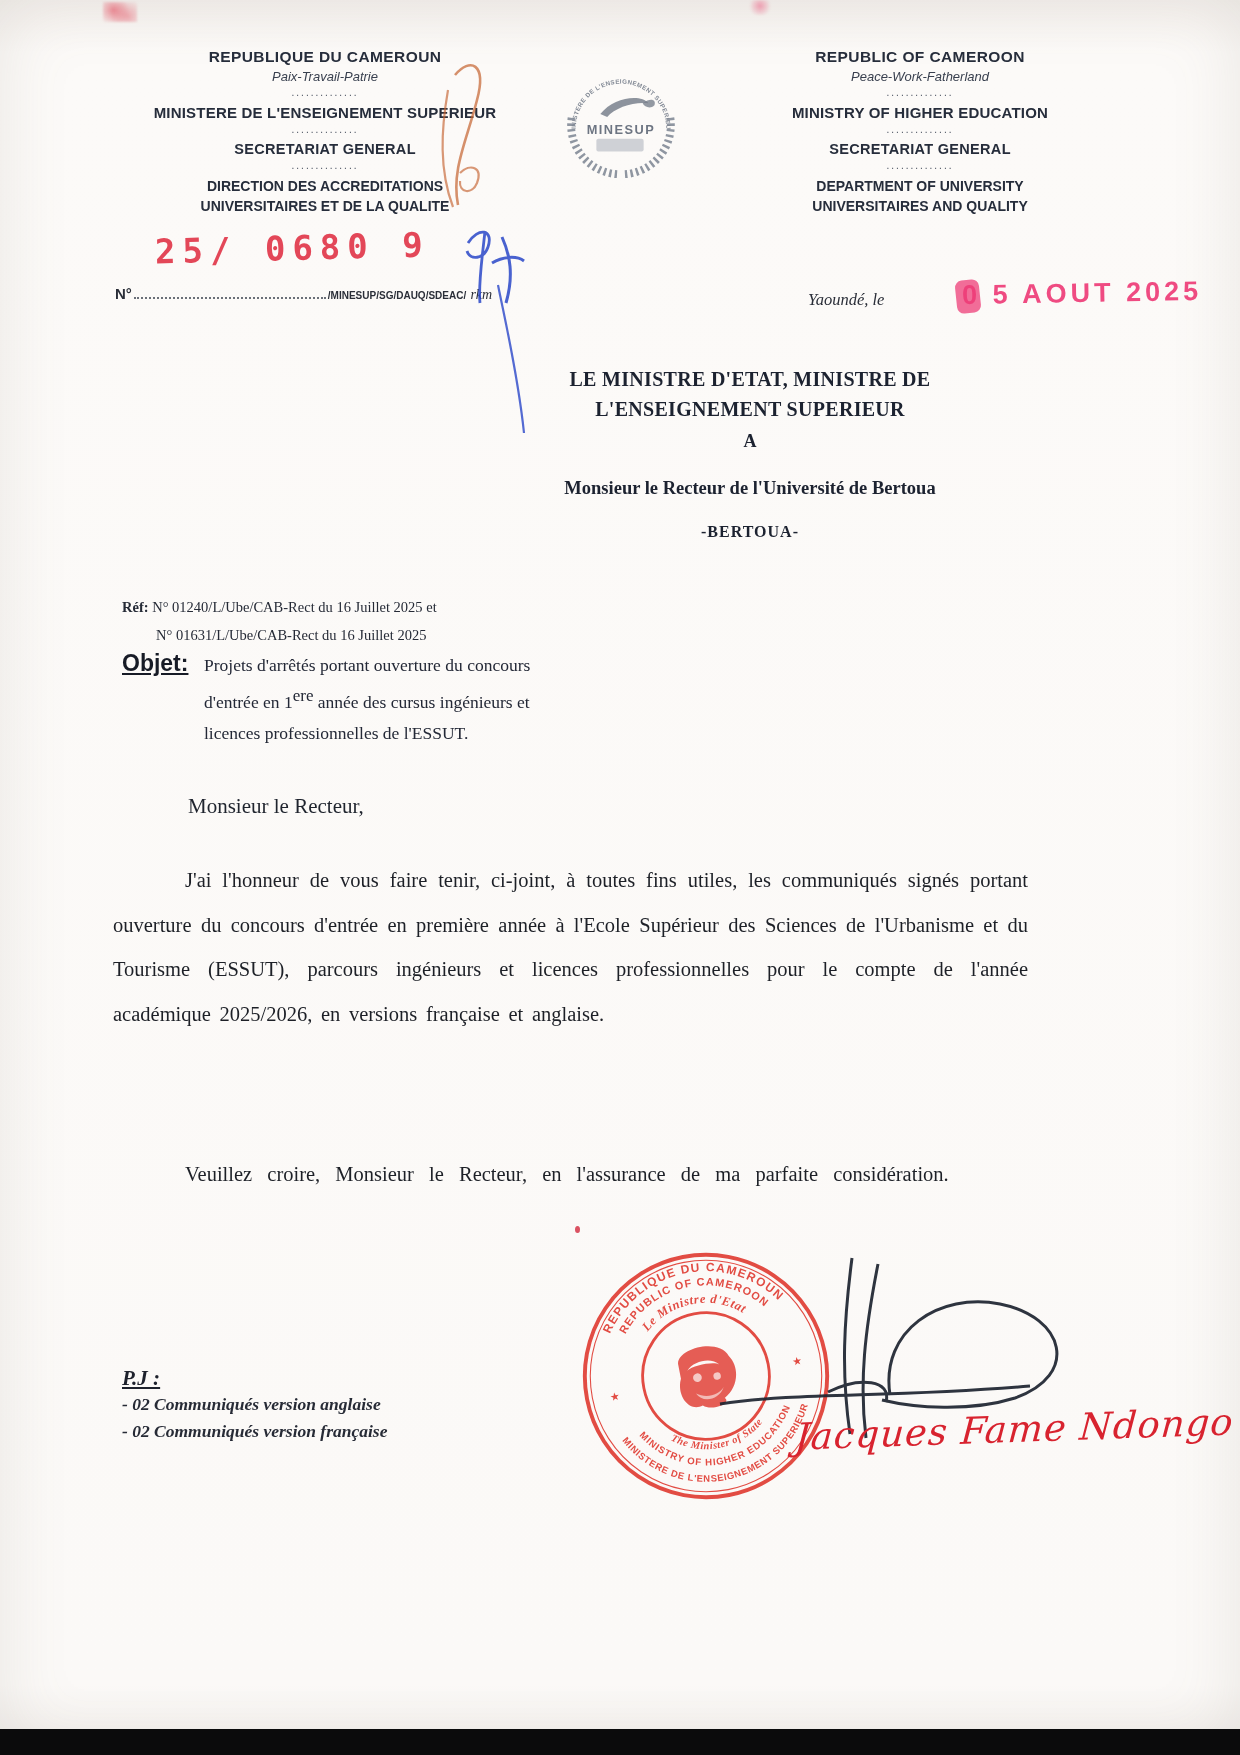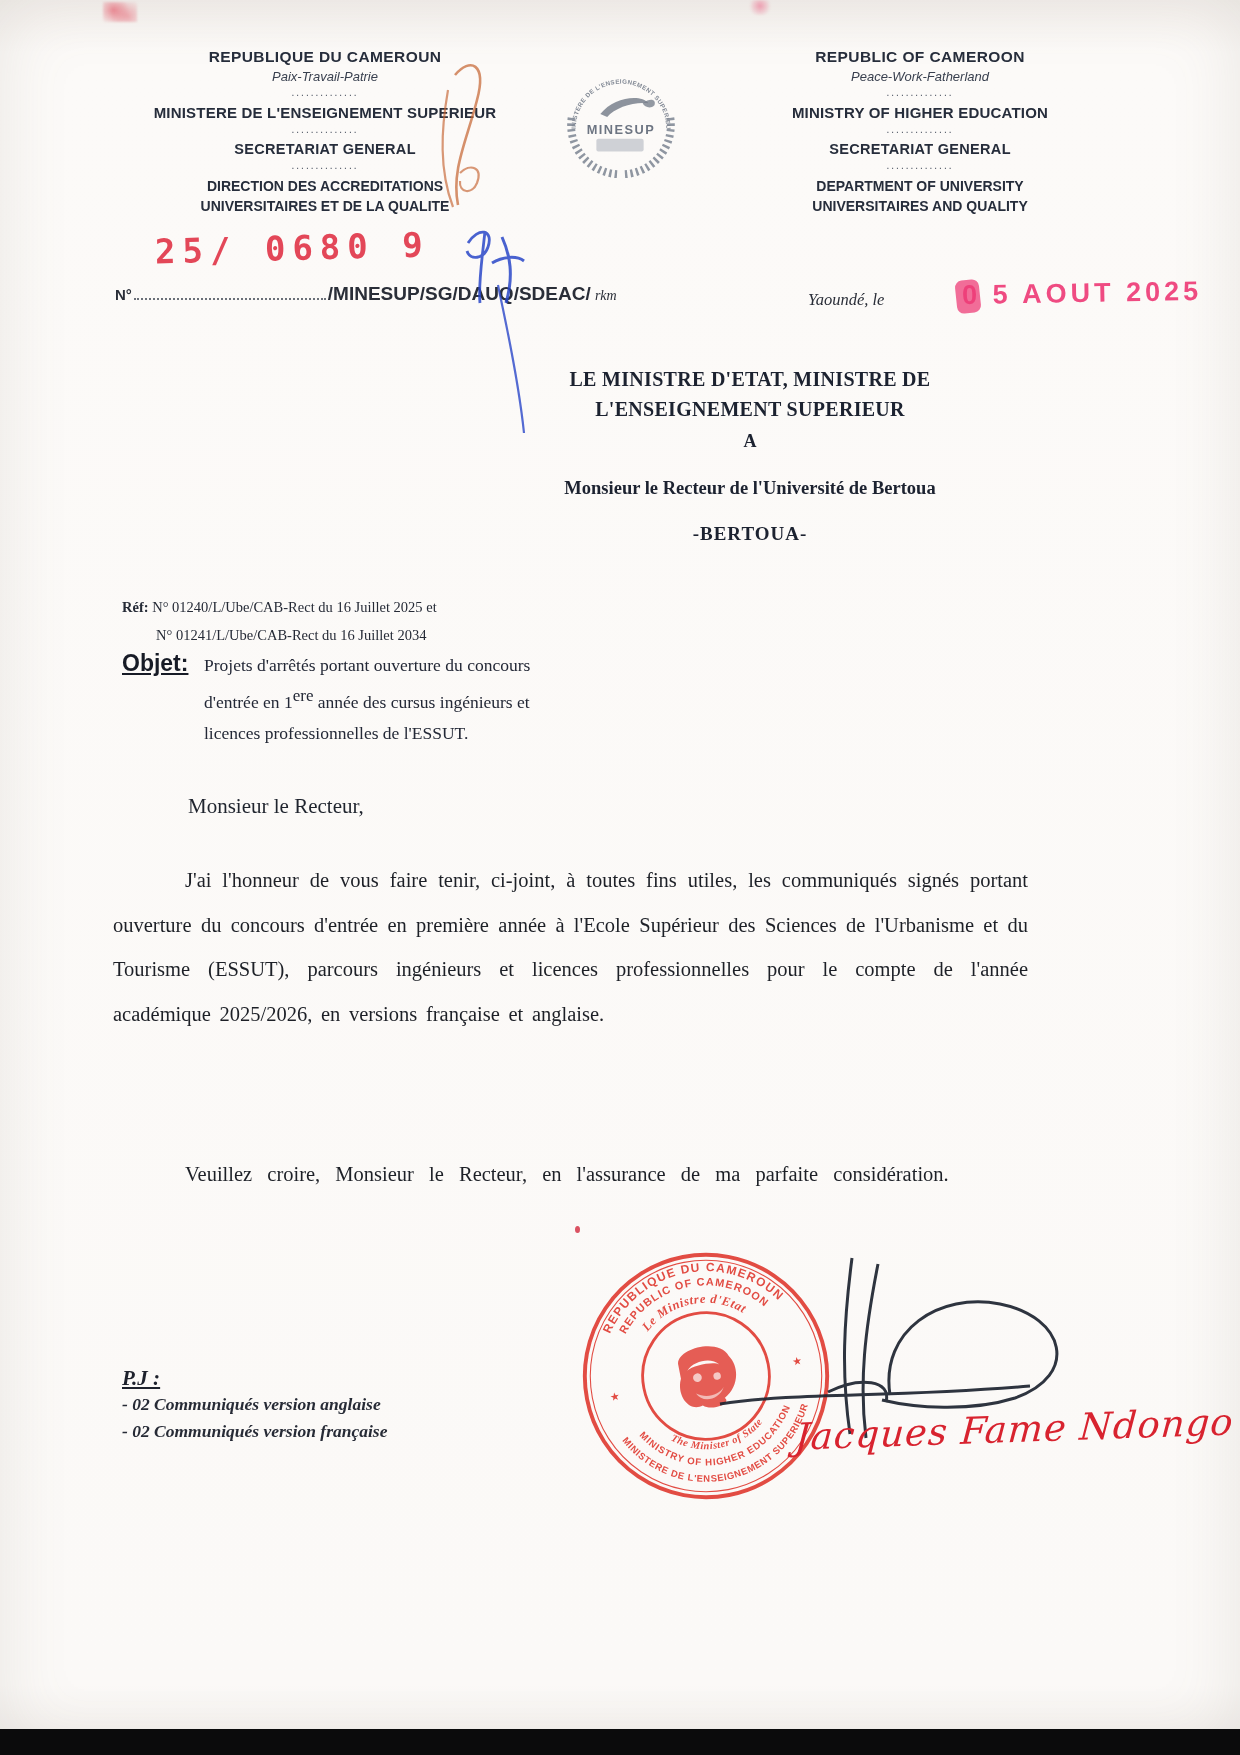--- a/index.html
+++ b/index.html
@@ -24,36 +24,36 @@
   .lh .dept{font-size:14px;font-weight:bold;margin-top:6px;line-height:1.4;}
   
   .registry-stamp{
     font-family:"DejaVu Sans Mono", monospace;
     font-size:34px;font-weight:bold;color:#e23e50;
     letter-spacing:7px;transform:rotate(-1.5deg);opacity:.95;
   }
   .numline{font-family:"Liberation Sans", sans-serif;font-size:15px;color:#2a2e38;white-space:nowrap;}
   .numline .lbl{font-weight:bold;}
   .numline .dash{display:inline-block;width:192px;height:14px;border-bottom:2px dotted #6a6f78;margin:0 2px;}
-  .numline .path{font-weight:bold;font-size:19px;}
+  .numline .path{font-weight:bold;font-size:10px;}
   .numline .init{font-family:"Liberation Serif", serif;font-style:italic;font-size:14px;}
   .citydate{font-style:italic;font-size:16.5px;color:#2a2e38;}
   .date-stamp{
     font-family:"Liberation Sans", sans-serif;font-weight:bold;
     font-size:27px;color:#ee3d78;letter-spacing:4px;transform:rotate(-1deg);opacity:.92;
     white-space:nowrap;
   }
   .date-blob{width:24px;height:33px;background:#ee3d78;border-radius:7px;opacity:.75;transform:rotate(-6deg);}
   
   .addressee{width:600px;text-align:center;color:#1c2230;font-weight:bold;}
   .addressee .l1,.addressee .l2{font-size:20px;letter-spacing:.3px;}
   .addressee .l2{margin-top:7px;}
   .addressee .pa{font-size:18px;margin-top:10px;}
   .addressee .l4{font-size:18.5px;margin-top:26px;}
-  .addressee .l5{font-size:19px;margin-top:24px;letter-spacing:1px;}
+  .addressee .l5{font-size:16px;margin-top:24px;letter-spacing:1px;}
   
   .refblock{font-size:14.5px;color:#252a36;line-height:1.9;}
   .refblock .l2{padding-left:34px;}
   .objet .label{
     font-family:"Liberation Sans", sans-serif;font-weight:bold;font-size:23px;
     text-decoration:underline;float:left;color:#171b26;
   }
   .objet .txt{margin-left:82px;font-size:17.5px;line-height:1.78;width:430px;color:#232836;}
   sup{font-size:17px;margin-top:12px;}
   
@@ -156,21 +156,21 @@
     <div class="l1">LE MINISTRE D'ETAT, MINISTRE DE</div>
     <div class="l2">L'ENSEIGNEMENT SUPERIEUR</div>
     <div class="pa">A</div>
     <div class="l4">Monsieur le Recteur de l'Université de Bertoua</div>
     <div class="l5">-BERTOUA-</div>
   </div>
 
   <div class="abs refblock" style="left:122px;top:594px;">
     <div><span style="font-weight:bold;">Réf:</span>
       <span>N° 01240/L/Ube/CAB-Rect du 16 Juillet 2025 et</span></div>
-    <div class="l2">N° 01241/L/Ube/CAB-Rect du 16 Juillet 2034</div>
+    <div class="l2">N° 01631/L/Ube/CAB-Rect du 16 Juillet 2025</div>
   </div>
 
   <div class="abs objet" style="left:122px;top:650px;">
     <div class="label">Objet:</div>
     <div class="txt">
       <div>Projets d'arrêtés portant ouverture du concours</div>
       <div><span>d'entrée en 1</span><sup>ere</sup><span> année des cursus ingénieurs et</span></div>
       <div>licences professionnelles de l'ESSUT.</div>
     </div>
   </div>

